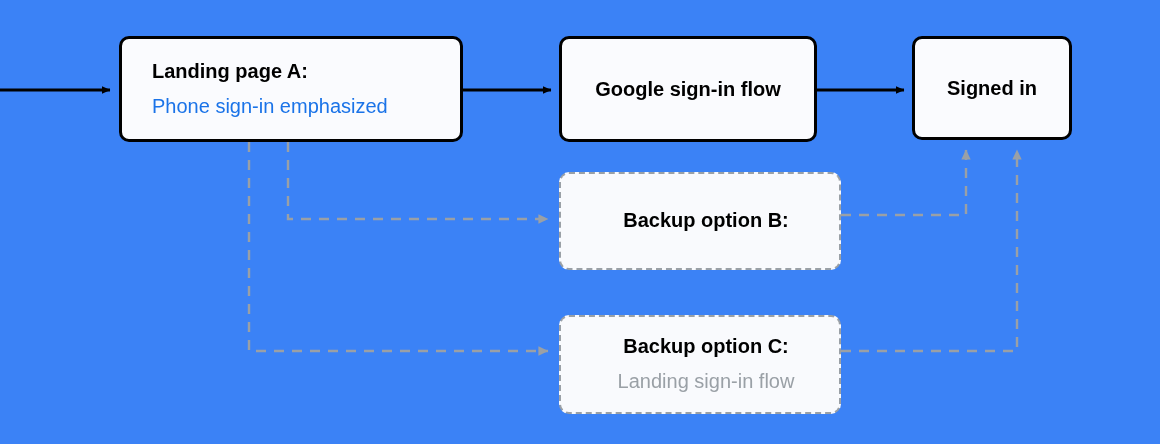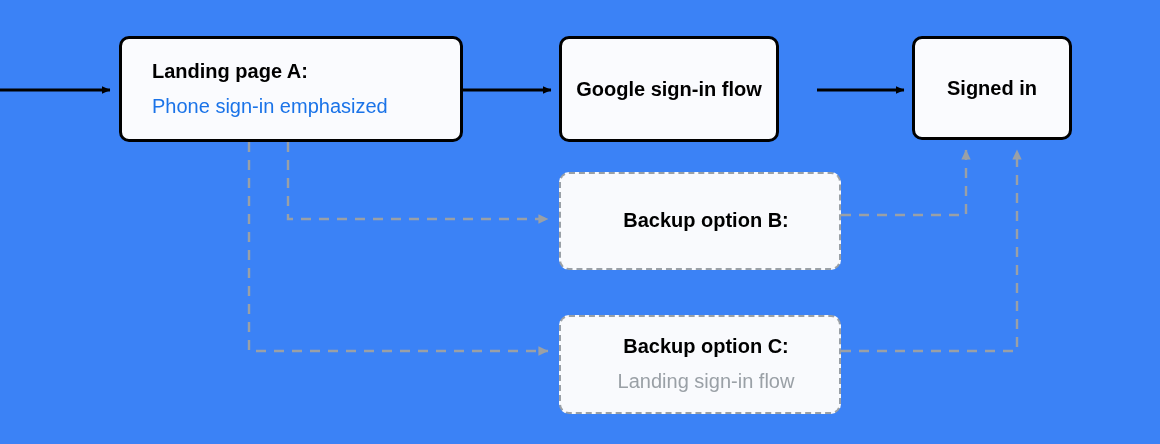--- a/index.html
+++ b/index.html
@@ -66,21 +66,21 @@
   }
   .sub-accent { color: #1a73e8; }
   .sub-muted  { color: #9aa0a6; }
   .single-label {
     font-size: 20px;
     font-weight: bold;
     color: #000000;
     white-space: nowrap;
   }
   #node-landing   { left: 119px; top: 36px;  width: 344px; height: 106px; }
-  #node-google    { left: 559px; top: 36px;  width: 220px; height: 106px; }
+  #node-google    { left: 559px; top: 36px;  width: 258px; height: 106px; }
   #node-signedin  { left: 912px; top: 36px;  width: 160px; height: 104px; }
   #node-backup-b  { left: 559px; top: 172px; width: 282px; height: 98px;  }
   #node-backup-c  { left: 559px; top: 315px; width: 282px; height: 99px;  }
 </style>
 </head>
 <body>
 
 <div id="diagram-root">
 
   <svg class="connectors" viewBox="0 0 1160 444">

